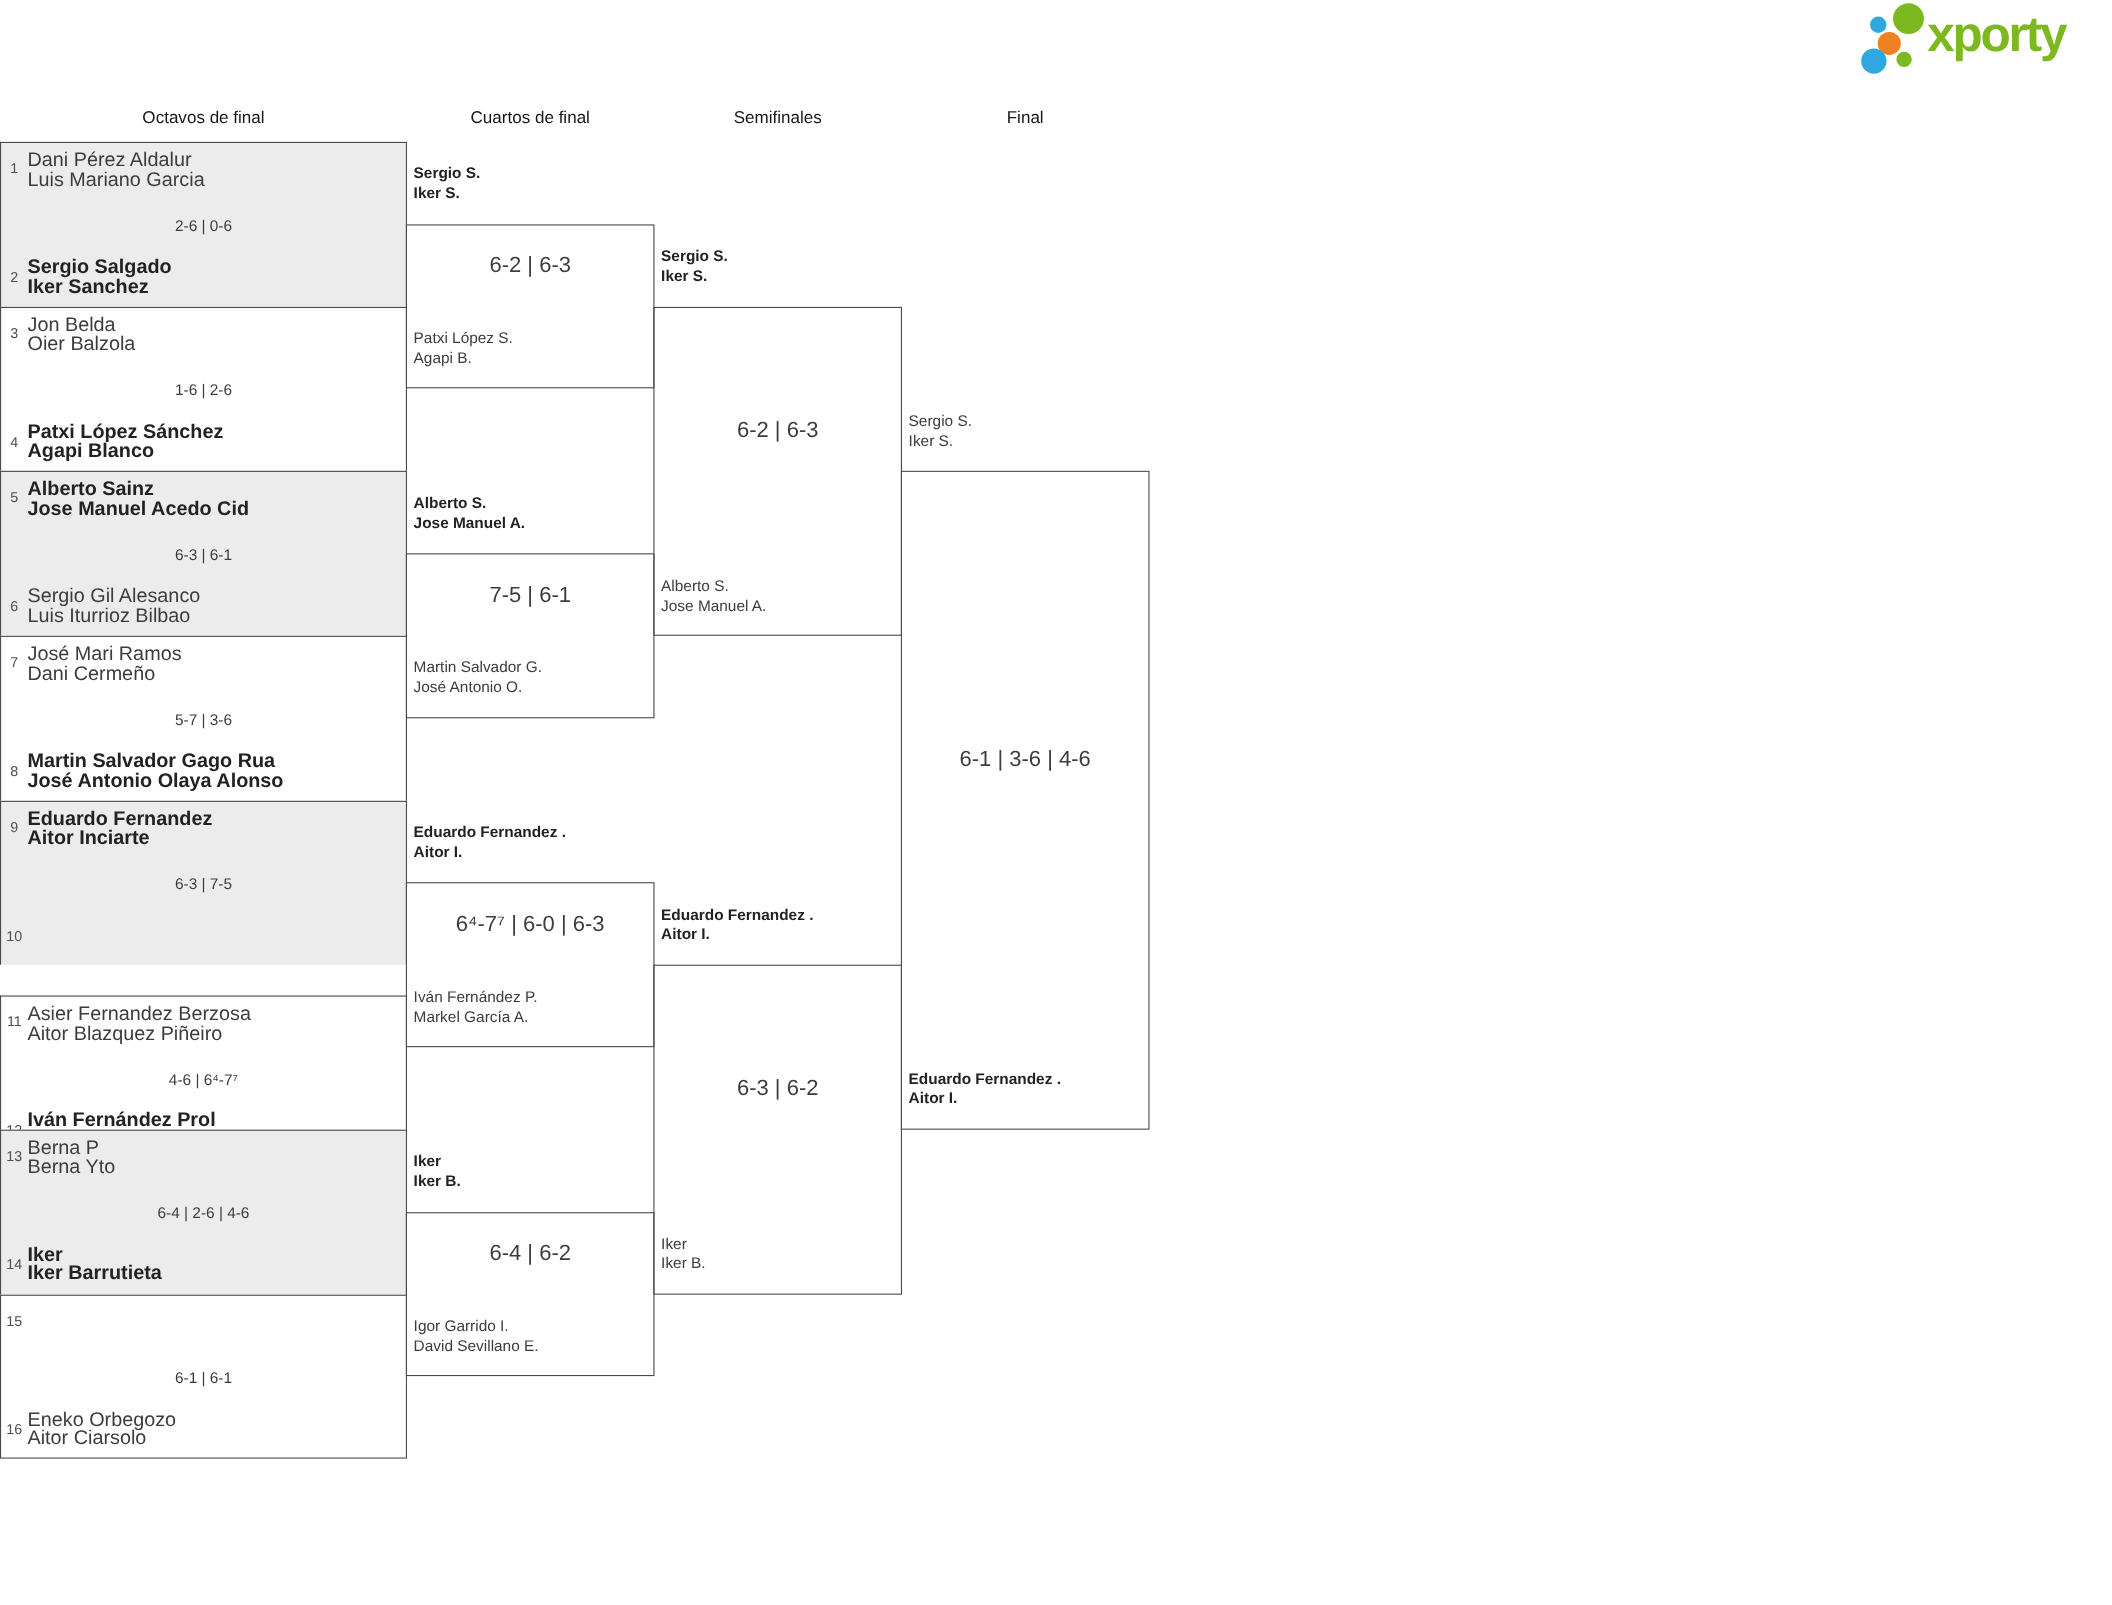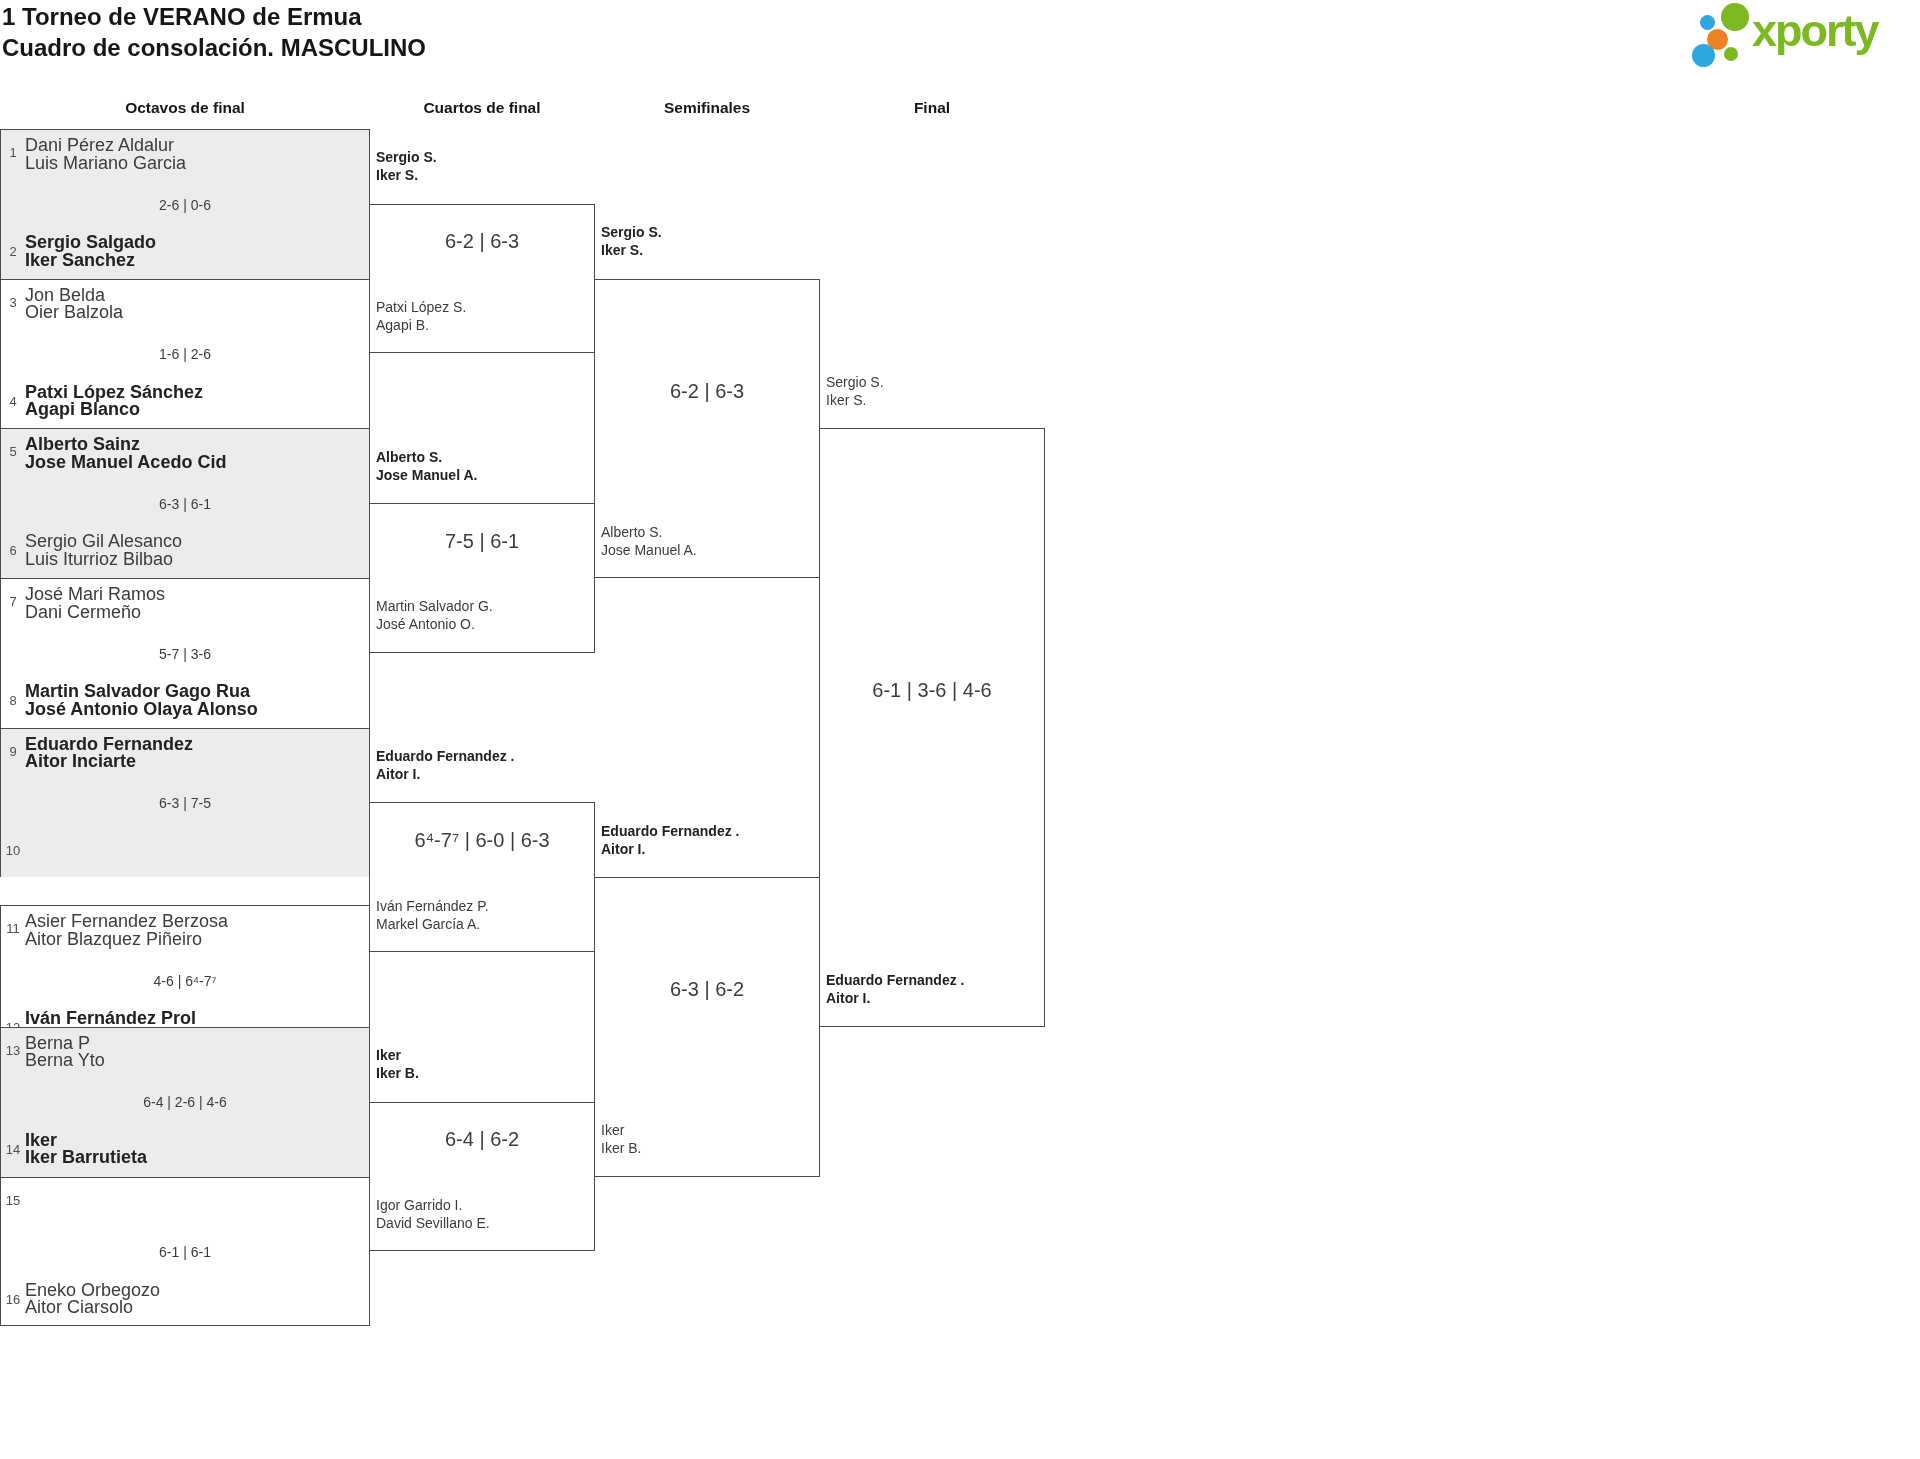--- a/index.html
+++ b/index.html
@@ -1,20 +1,20 @@
 <!DOCTYPE html>
 <html><head>
 <meta charset="utf-8">
 <style>
   html,body{margin:0;padding:0;background:#fff;}
   .page{position:relative;width:1920px;height:1459px;background:#ffffff;overflow:hidden;
         font-family:"Liberation Sans",sans-serif;}
   .title{position:absolute;left:2px;top:1px;font-size:24px;line-height:31px;font-weight:700;color:#161616;}
   .hdr{position:absolute;top:99px;height:20px;line-height:18px;text-align:center;
-       font-size:15.5px;font-weight:700;color:#161616;}
+       font-size:15.5px;font-weight:400;color:#161616;}
   
   .oblock{position:absolute;left:0;width:370px;height:149.7px;box-sizing:border-box;
           border:solid #4a4a4a;border-width:1px 1px 0 1px;background:#ffffff;}
   .oblock.gray{background:#ececec;}
   .oblock.last{border-bottom-width:1px;}
   .seed{position:absolute;left:2px;width:20px;text-align:center;font-size:13px;line-height:17px;color:#4f4f4f;}
   .seed.s1{top:14px;}  .seed.s2{top:113px;}
   .nm{position:absolute;left:24px;right:4px;font-size:18px;line-height:17.5px;color:#3c3c3c;}
   .nm.n1{top:7px;}  .nm.n2{top:104px;}
   .nm.b, .lbl.b{font-weight:700;color:#222222;}
@@ -28,24 +28,20 @@
   .logo{position:absolute;left:1690px;top:0;width:230px;height:78px;cursor:pointer;}
   .dot{position:absolute;border-radius:50%;}
   .logo-text{position:absolute;left:62px;top:5px;font-size:45px;font-weight:700;
              letter-spacing:-2px;color:#7cb820;}
 </style>
 </head>
 <body>
 
 <div class="page">
 
-  <div class="title">
-    <div>1 Torneo de VERANO de Ermua</div>
-    <div>Cuadro de consolación. MASCULINO</div>
-  </div>
 
   <div class="logo">
     <span class="dot" style="left:10px;top:14.5px;width:15px;height:15px;background:#2fa8e1;"></span>
     <span class="dot" style="left:31px;top:3px;width:28px;height:28px;background:#7cb820;"></span>
     <span class="dot" style="left:16.5px;top:28.5px;width:21px;height:21px;background:#ee8222;"></span>
     <span class="dot" style="left:1.5px;top:44px;width:23px;height:23px;background:#2fa8e1;"></span>
     <span class="dot" style="left:34px;top:46.5px;width:14px;height:14px;background:#7cb820;"></span>
     <span class="logo-text">xporty</span>
   </div>
 

